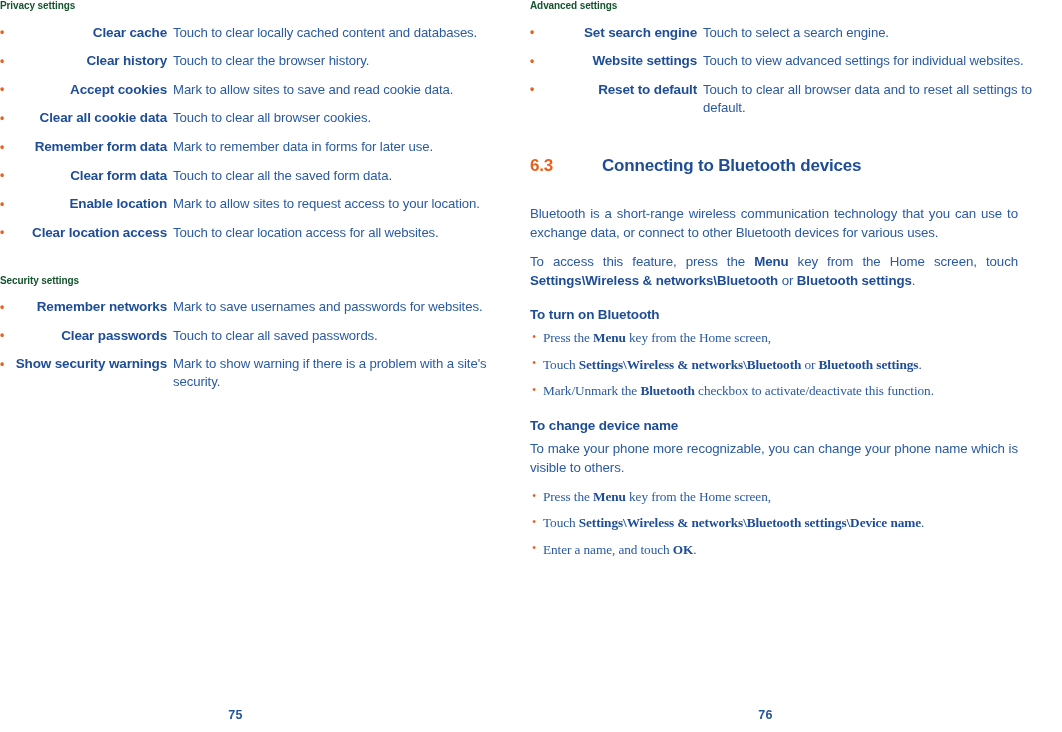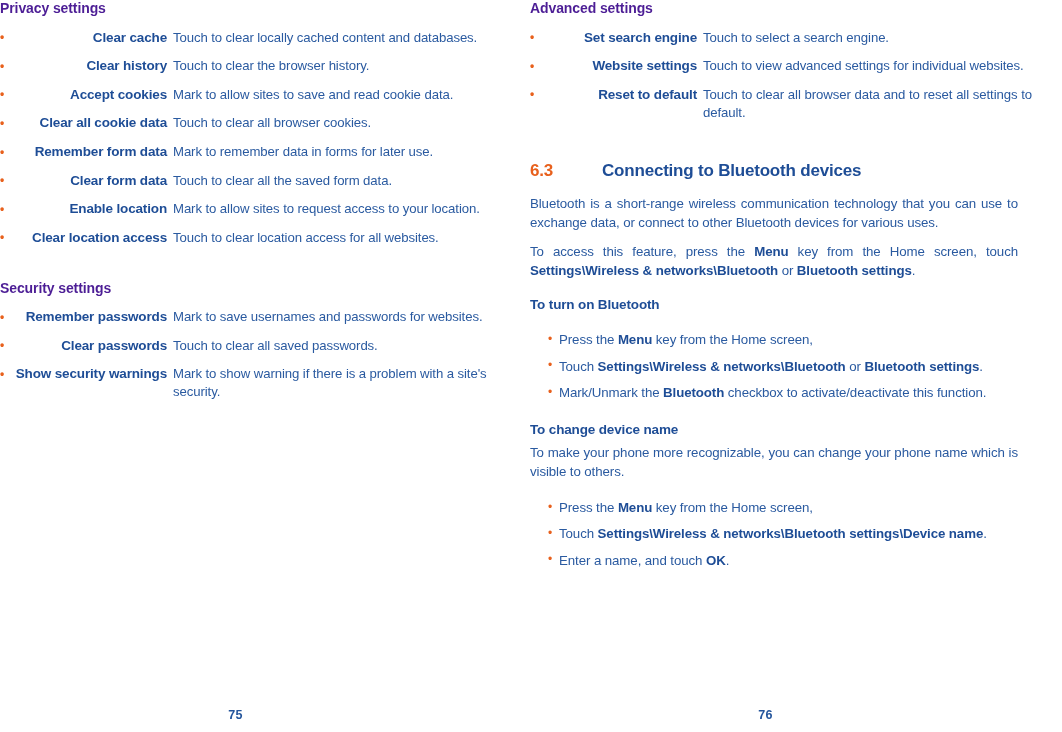--- a/index.html
+++ b/index.html
@@ -32,23 +32,23 @@
   }
   .col-inner-right {
     position: absolute;
     left: 30px;
     top: 0px;
     width: 502px;
   }
 
   
   .sec-head {
-    font-size: 14px;
-    font-weight: bold;
-    color: #4c1d95;
+    font-size: 10px;
+    font-weight: bold;
+    color: #14532d;
     letter-spacing: -0.1px;
     margin: 0 0 11px 0;
     line-height: 1.25;
   }
   .sec-head.spaced-top { margin-top: 22px; }
 
   
   .def-table {
     width: 100%;
     border-collapse: collapse;
@@ -85,21 +85,21 @@
     color: #2a5aa0;
     line-height: 1.38;
     text-align: justify;
     text-justify: inter-word;
     letter-spacing: -0.1px;
   }
   .def-desc.nojust { text-align: left; }
 
   
   .chapter-head {
-    margin: 0 0 13px 0;
+    margin: 0 0 28px 0;
     font-size: 17px;
     font-weight: bold;
     color: #1e4d96;
     line-height: 1.3;
     letter-spacing: -0.2px;
     display: flex;
   }
   .chapter-num {
     color: #e8601c;
     width: 72px;
@@ -124,22 +124,23 @@
     font-size: 13.5px;
     font-weight: bold;
     color: #1e4d96;
     line-height: 1.3;
     letter-spacing: -0.15px;
   }
 
   
   ul.blist {
     list-style: none;
-    margin: 18px;
+    margin: 2px;
     padding: 0;
+    font-family: Liberation Serif, serif;
   }
   ul.blist > li {
     position: relative;
     padding-left: 11px;
     margin-bottom: 8px;
     font-size: 13.3px;
     color: #2a5aa0;
     line-height: 1.385;
     text-align: justify;
     text-justify: inter-word;
@@ -246,21 +247,21 @@
         </tr>
       </tbody>
     </table>
 
     <h2 class="sec-head spaced-top">Security settings</h2>
 
     <table class="def-table">
       <tbody>
         <tr>
           <td class="def-term-cell">
-            <div class="def-term">Remember passwords</div>
+            <div class="def-term">Remember networks</div>
           </td>
           <td>
             <div class="def-desc">Mark to save usernames and passwords for websites.</div>
           </td>
         </tr>
         <tr>
           <td class="def-term-cell">
             <div class="def-term">Clear passwords</div>
           </td>
           <td>

